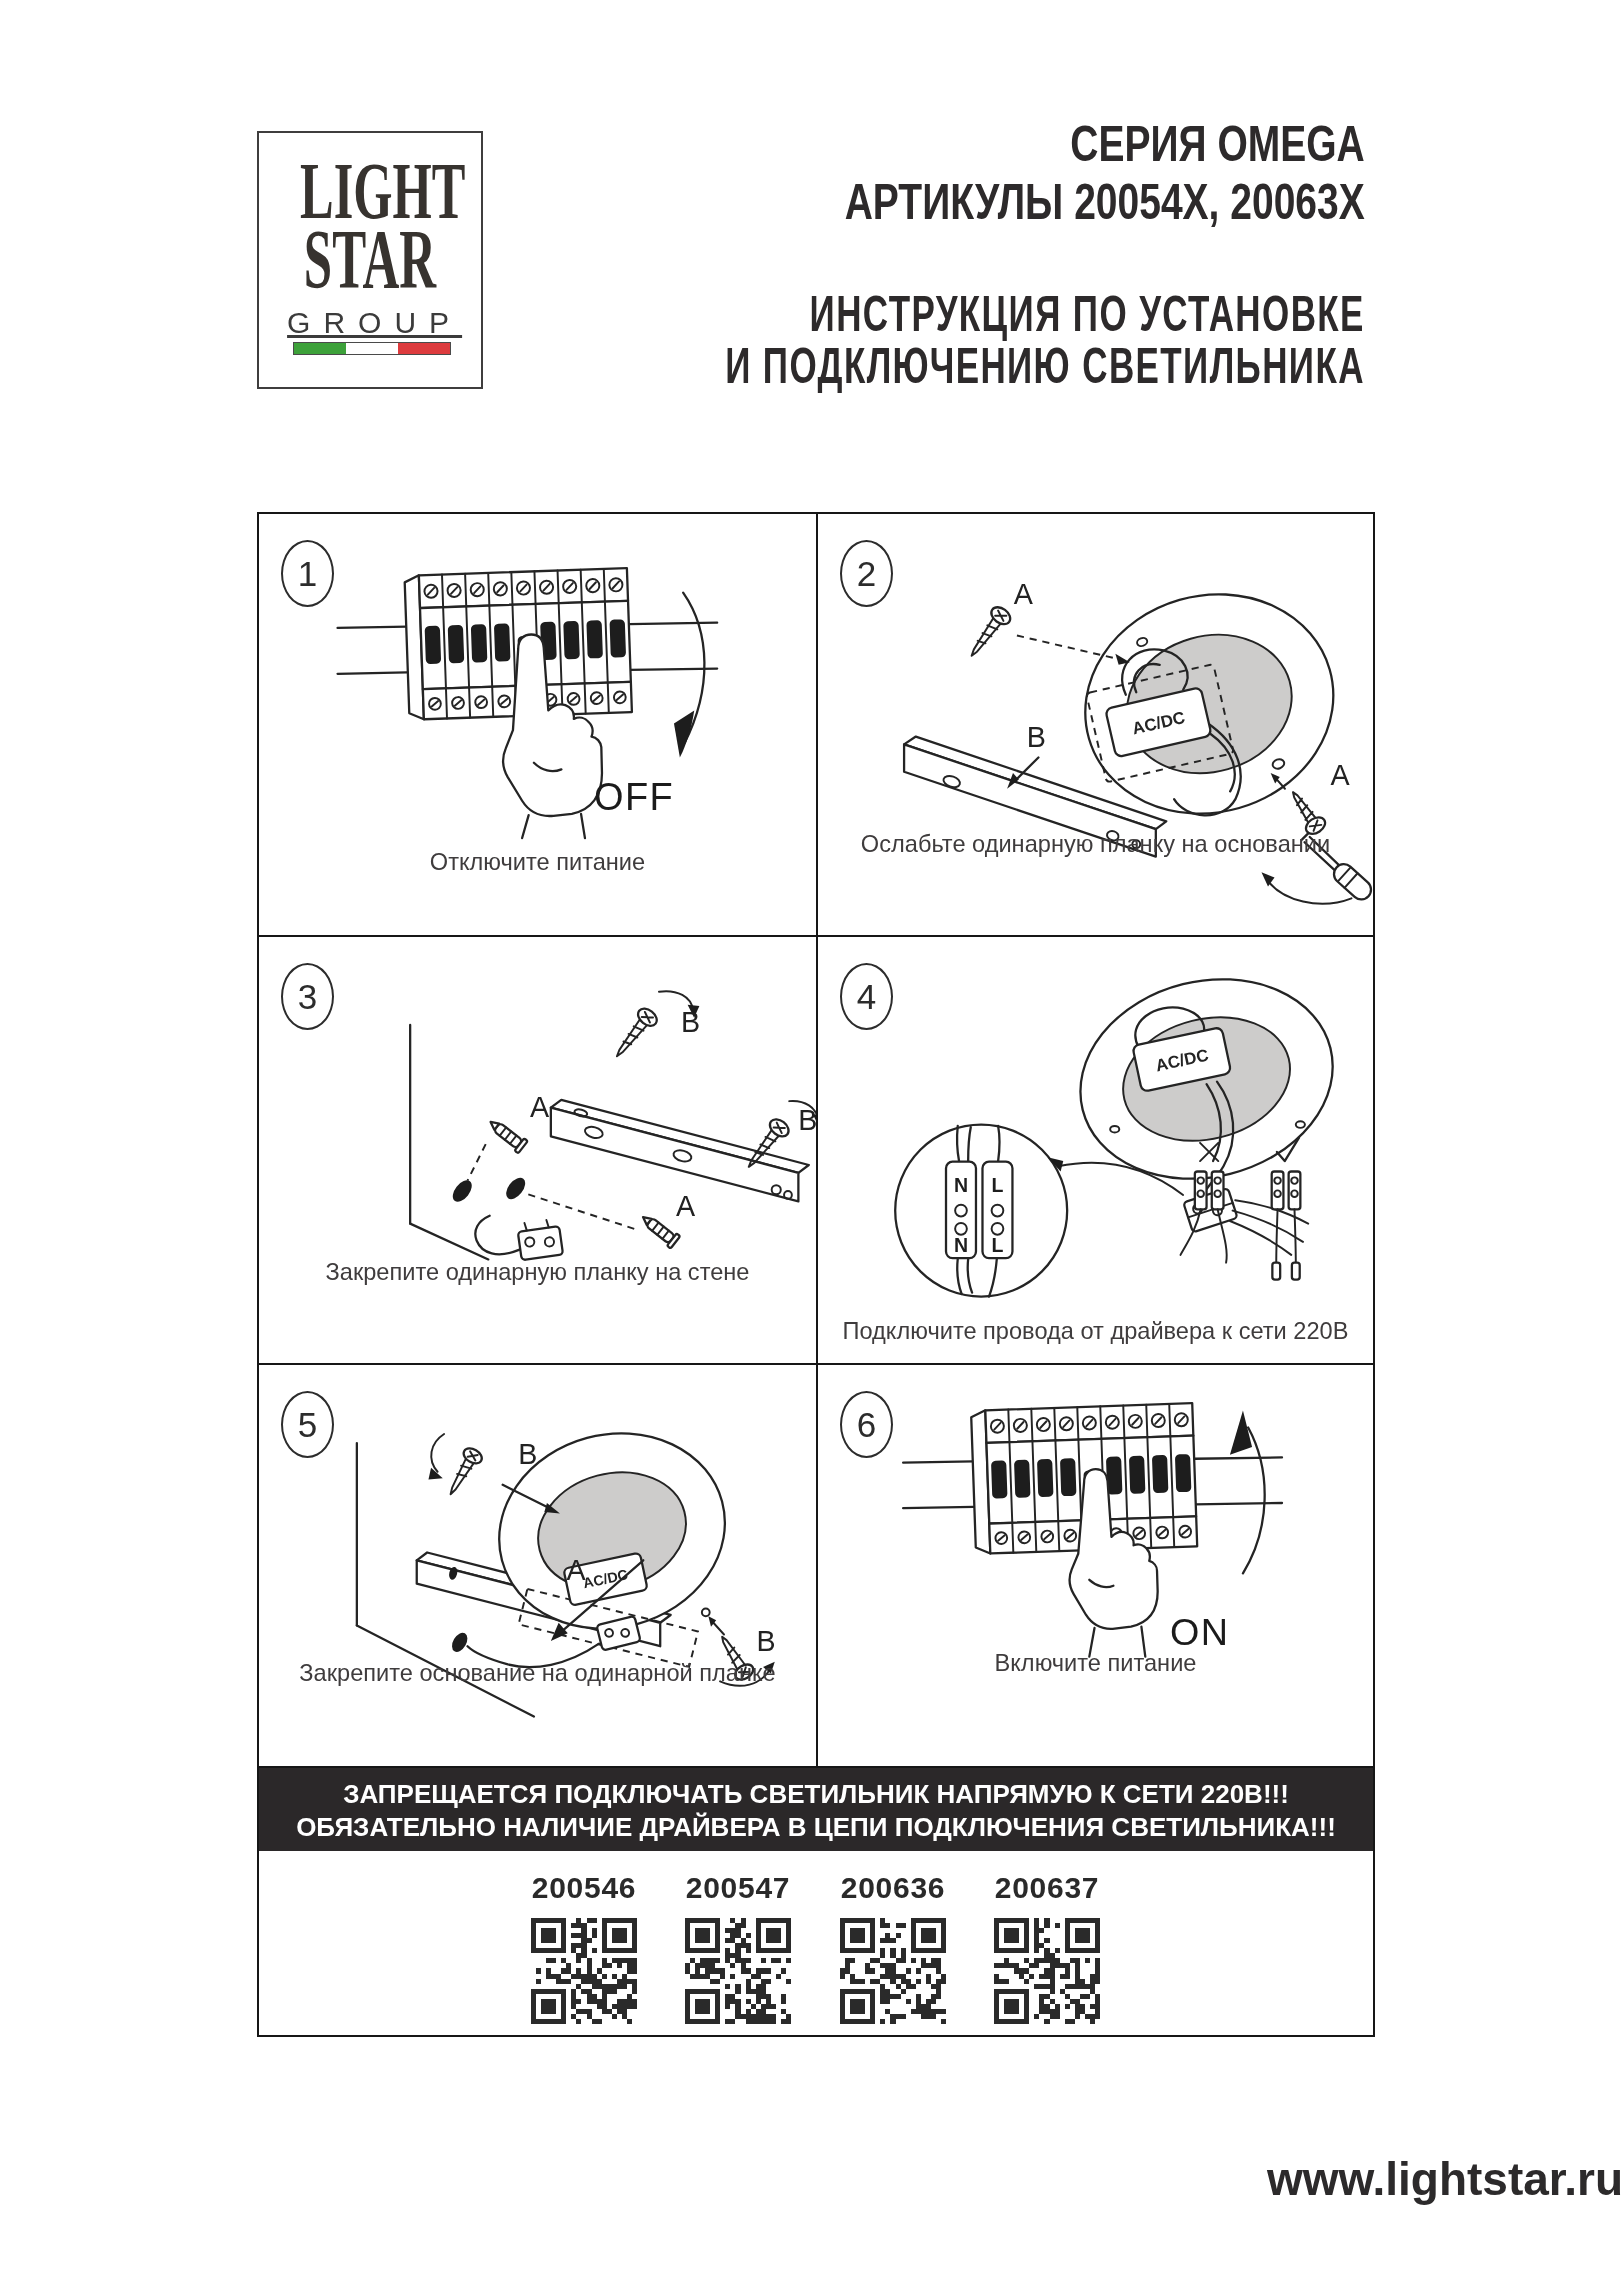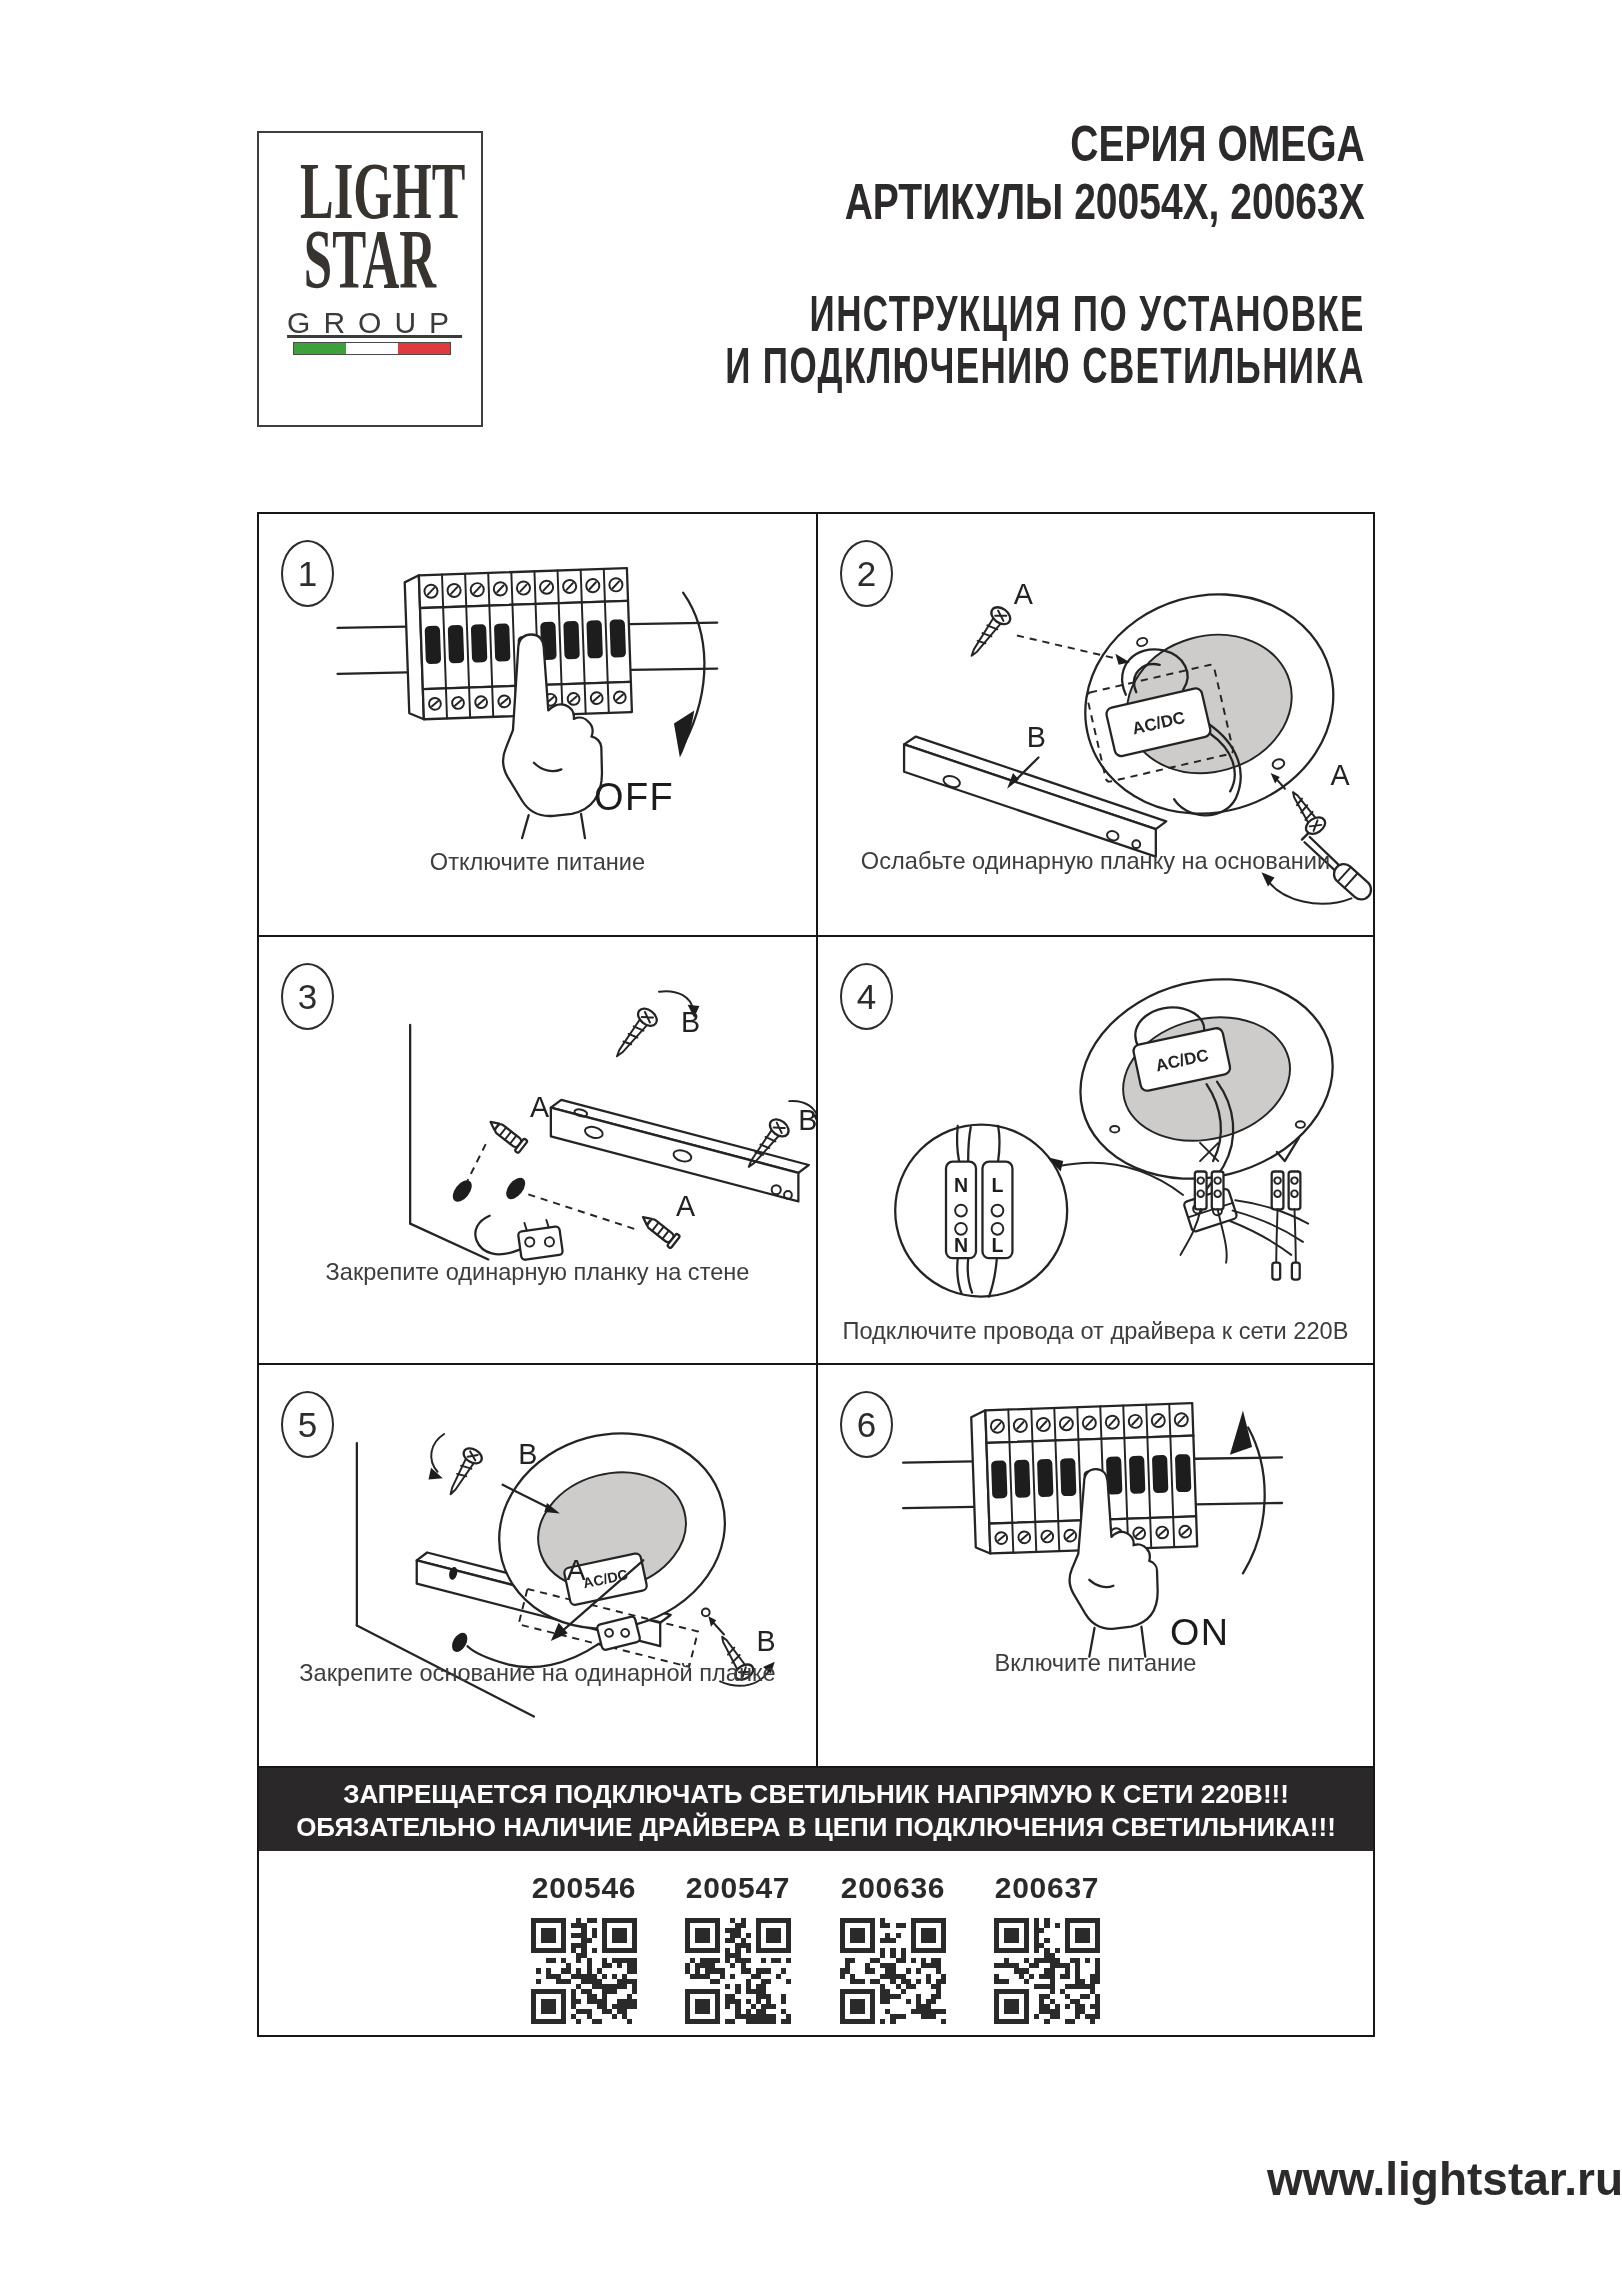--- a/index.html
+++ b/index.html
@@ -1,19 +1,19 @@
 <!DOCTYPE html>
 <html style="font-size:10.5px"><head>
 <meta charset="utf-8">
 <style>
   html,body{margin:0;padding:0;background:#ffffff;}
   body{width:1623px;height:2295px;position:relative;font-family:"Liberation Sans",sans-serif;color:#1d1d1b;overflow:hidden;}
 
   
-  .logo-box{position:absolute;left:257px;top:131px;width:226px;height:296px;border:2.6px solid #3f3e3e;box-sizing:border-box;}
+  .logo-box{position:absolute;left:257px;top:131px;width:226px;height:258px;border:2.6px solid #3f3e3e;box-sizing:border-box;}
   .logo-line{position:absolute;left:0;width:100%;text-align:center;font-family:"Liberation Serif",serif;font-weight:700;color:#37332f;line-height:1;}
   .lg1{top:18.3px;font-size:80px;transform:scaleX(0.63);}
   .lg2{top:84px;font-size:85px;transform:scaleX(0.60);}
   .lg3{top:175px;font-family:"Liberation Sans",sans-serif;font-weight:400;font-size:30px;letter-spacing:13px;padding-left:9.2px;box-sizing:border-box;color:#3b3b3b;transform:none;text-decoration:underline;}
   .flag{position:absolute;left:34px;top:209px;width:156px;height:10.5px;border:1.3px solid #4a4a4a;display:flex;}
   .flag span{flex:1;}
 
   
   .hdr-top{position:absolute;right:258px;top:115px;text-align:right;font-weight:700;font-size:50px;line-height:58px;color:#2d2a2b;transform:scaleX(0.78);transform-origin:right top;white-space:nowrap;}
   .hdr-title{position:absolute;right:258px;top:288px;text-align:right;font-weight:700;font-size:50px;line-height:52px;letter-spacing:2px;color:#2d2a2b;transform:scaleX(0.70);transform-origin:right top;white-space:nowrap;}
@@ -225,21 +225,21 @@
 
       <path class="ln" d="M742,498 L752,488"></path>
       <path class="ln" d="M746,502 L800,552 M754,494 L806,544"></path>
       <g transform="rotate(42 818 560)">
         <rect class="fw" x="788" y="546" width="66" height="30" rx="15"></rect>
         <path class="ln2" d="M804,548 L804,574 M818,546 L818,576"></path>
       </g>
       <path class="ln2" d="M686,556 C710,594 772,606 818,588"></path>
       <polygon class="fd" points="680,548 690,570 700,556"></polygon>
     </svg>
-    <div class="caption" style="top:334px;">Ослабьте одинарную планку на основании</div>
+    <div class="caption" style="top:317px;">Ослабьте одинарную планку на основании</div>
   </div>
 
   <div class="cell bt" style="left:0;top:421px;width:557px;height:428px;">
     <div class="stepnum">3</div>
     <svg class="illus" viewBox="0 0 851 654">
       <path class="ln" d="M230,135 L230,440"></path>
       <path class="ln" d="M230,440 L350,495"></path>
 
       <path class="fw" d="M446,262 L462,250 L842,350 L826,362 Z"></path>
       <path class="fw" d="M446,262 L446,306 L826,406 L826,362 Z"></path>

